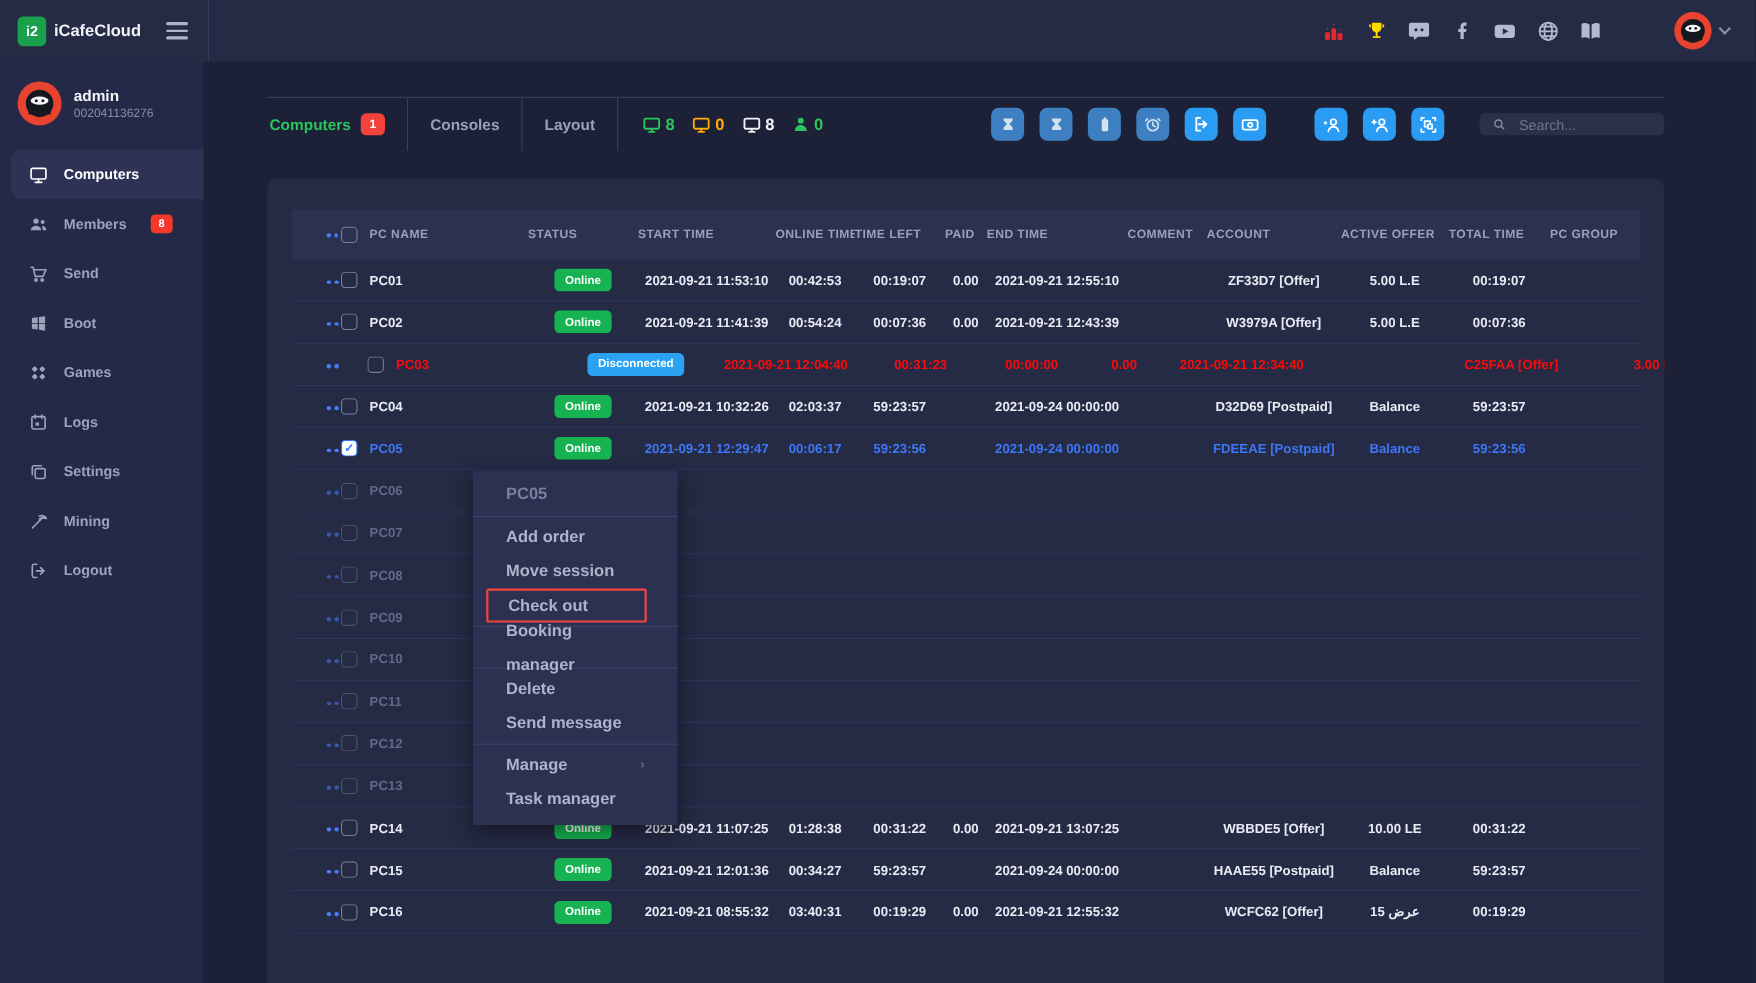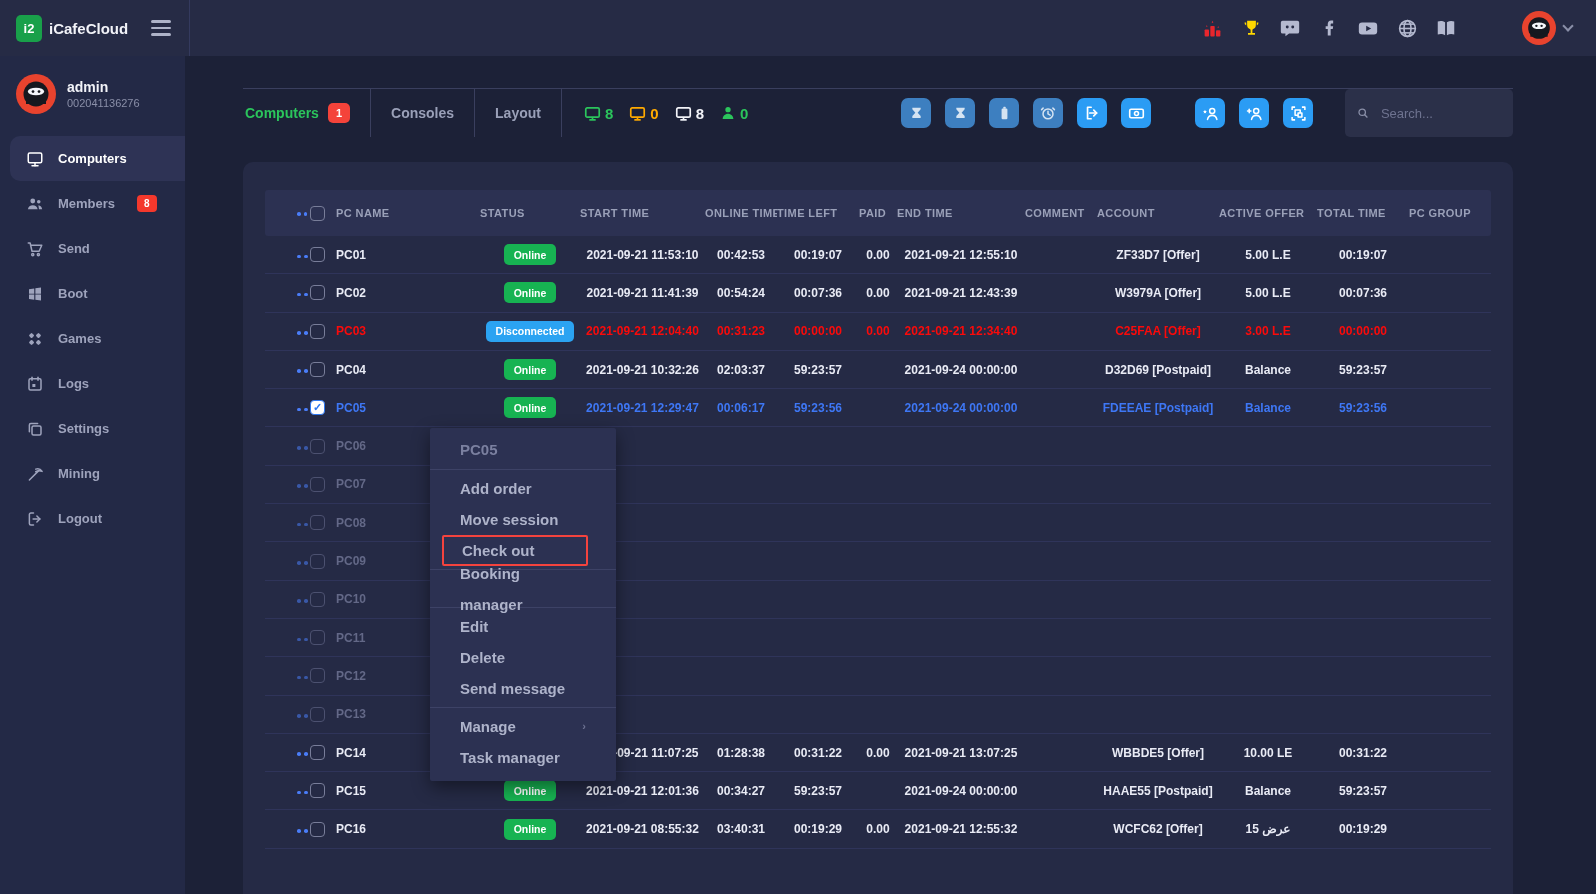--- a/index.html
+++ b/index.html
@@ -41,38 +41,38 @@
   .tab.active { color:#2bc55c; }
   .tab-badge { background:#f4433a; color:#fff; border-radius:5px; padding:4px 8px; font-size:11px; font-weight:bold; margin-left:9px; }
   .tab-div { width:1px; height:48px; background:#3a3f5e; }
   .counters { display:flex; align-items:center; gap:16px; margin-left:22px; }
   .counter { display:flex; align-items:center; gap:4px; font-size:15px; font-weight:bold; }
   .counter.green { color:#2bc55c; } .counter.yellow { color:#ffaa00; } .counter.white { color:#f2f3f8; }
   .toolbar { margin-left:auto; display:flex; align-items:center; gap:14px; }
   .tbtn { width:30px; height:30px; border-radius:7px; display:flex; align-items:center; justify-content:center; cursor:pointer; flex:none; }
   .tbtn.muted { background:#3d7fc0; } .tbtn.bright { background:#2b9cf4; }
   .tgap { width:16px; }
-  .search { margin-left:32px; width:168px; height:48px; background:#2b3049; border-radius:5px; display:flex; align-items:center; padding:0 8px 0 12px; }
+  .search { margin-left:32px; width:168px; height:20px; background:#2b3049; border-radius:5px; display:flex; align-items:center; padding:0 8px 0 12px; }
   .search input { background:transparent; border:none; outline:none; color:#c9cde0; font-size:13px; width:100%; margin-left:10px; font-family:"Liberation Sans",sans-serif; }
   .search input::placeholder { color:#6e7390; }
   
   .card { margin-top:25px; background:#252a45; border-radius:10px 10px 0 0; padding:28px 22px 0; height:733px; overflow:hidden; }
   .thead, .trow { display:grid; grid-template-columns:45px 170px 100px 125px 72px 82px 38px 128px 72px 122px 98px 92px 77px; align-items:center; }
   .thead { background:#2c3152; height:46px; font-size:11px; font-weight:bold; color:#9aa0b8; letter-spacing:.4px; border-radius:3px; }
   .trow { height:38.3px; border-bottom:1px solid #2f345a; font-size:12px; font-weight:bold; color:#e9ebf5;text-align:center; }
   .cell { overflow:hidden; white-space:nowrap; }
   .dots { display:inline-flex; gap:3px; cursor:pointer; padding:4px 2px; }
   .dots i { width:3.6px; height:3.6px; border-radius:50%; background:#4a7df8; display:block; }
   .name-cell { display:flex; align-items:center; gap:11px; }
   .cb { width:15px; height:15px; border:1.6px solid #787d99; border-radius:4px; flex:none; cursor:pointer; display:flex; align-items:center; justify-content:center; background:transparent; }
   .cb.checked { background:#fff; border-color:#2e77f0; color:#2e77f0; font-size:11px; font-weight:bold; }
   .badge-status { display:inline-block; padding:4.5px 10px; border-radius:5px; font-size:10.5px; font-weight:bold; color:#fff; }
   .badge-status.online { background:#17b352; }
   .badge-status.disconnected { background:#2ba3f2; }
-  .trow.danger { color:#fb0a0a; }
+  .trow.danger { color:#fb0a0a;gap:24px; }
   .trow.danger .pc-name { color:#fb0a0a; }
   .trow.selected { color:#3e77f5; }
   .trow.selected .pc-name { color:#3e77f5; }
   .trow.dim { color:#636887; }
   .trow.dim .pc-name { color:#636887; }
   .trow.dim .dots i { opacity:.55; }
   .trow.dim .cb { border-color:#4c5170; }
   
   .context-menu { position:absolute; left:430px; top:428px; width:186px; background:#2c3152; z-index:30; padding:5px 0 8px; box-shadow:0 6px 18px rgba(0,0,0,.45); border-radius:2px; }
   .menu-header { padding:8px 30px; color:#7b80a0; font-weight:bold; font-size:15px; }
@@ -786,23 +786,20 @@
       </div>
       <div class="menu-item highlight">
         <span>Check out</span>
       </div>
       <div class="menu-div"></div>
       <div class="menu-item">
         <span>Booking manager</span>
       </div>
       <div class="menu-div"></div>
       <div class="menu-item">
-        <span>Edit</span>
-      </div>
-      <div class="menu-item">
         <span>Delete</span>
       </div>
       <div class="menu-item">
         <span>Send message</span>
       </div>
       <div class="menu-div"></div>
       <div class="menu-item">
         <span>Manage</span>
         <span class="menu-sub">›</span>
       </div>

